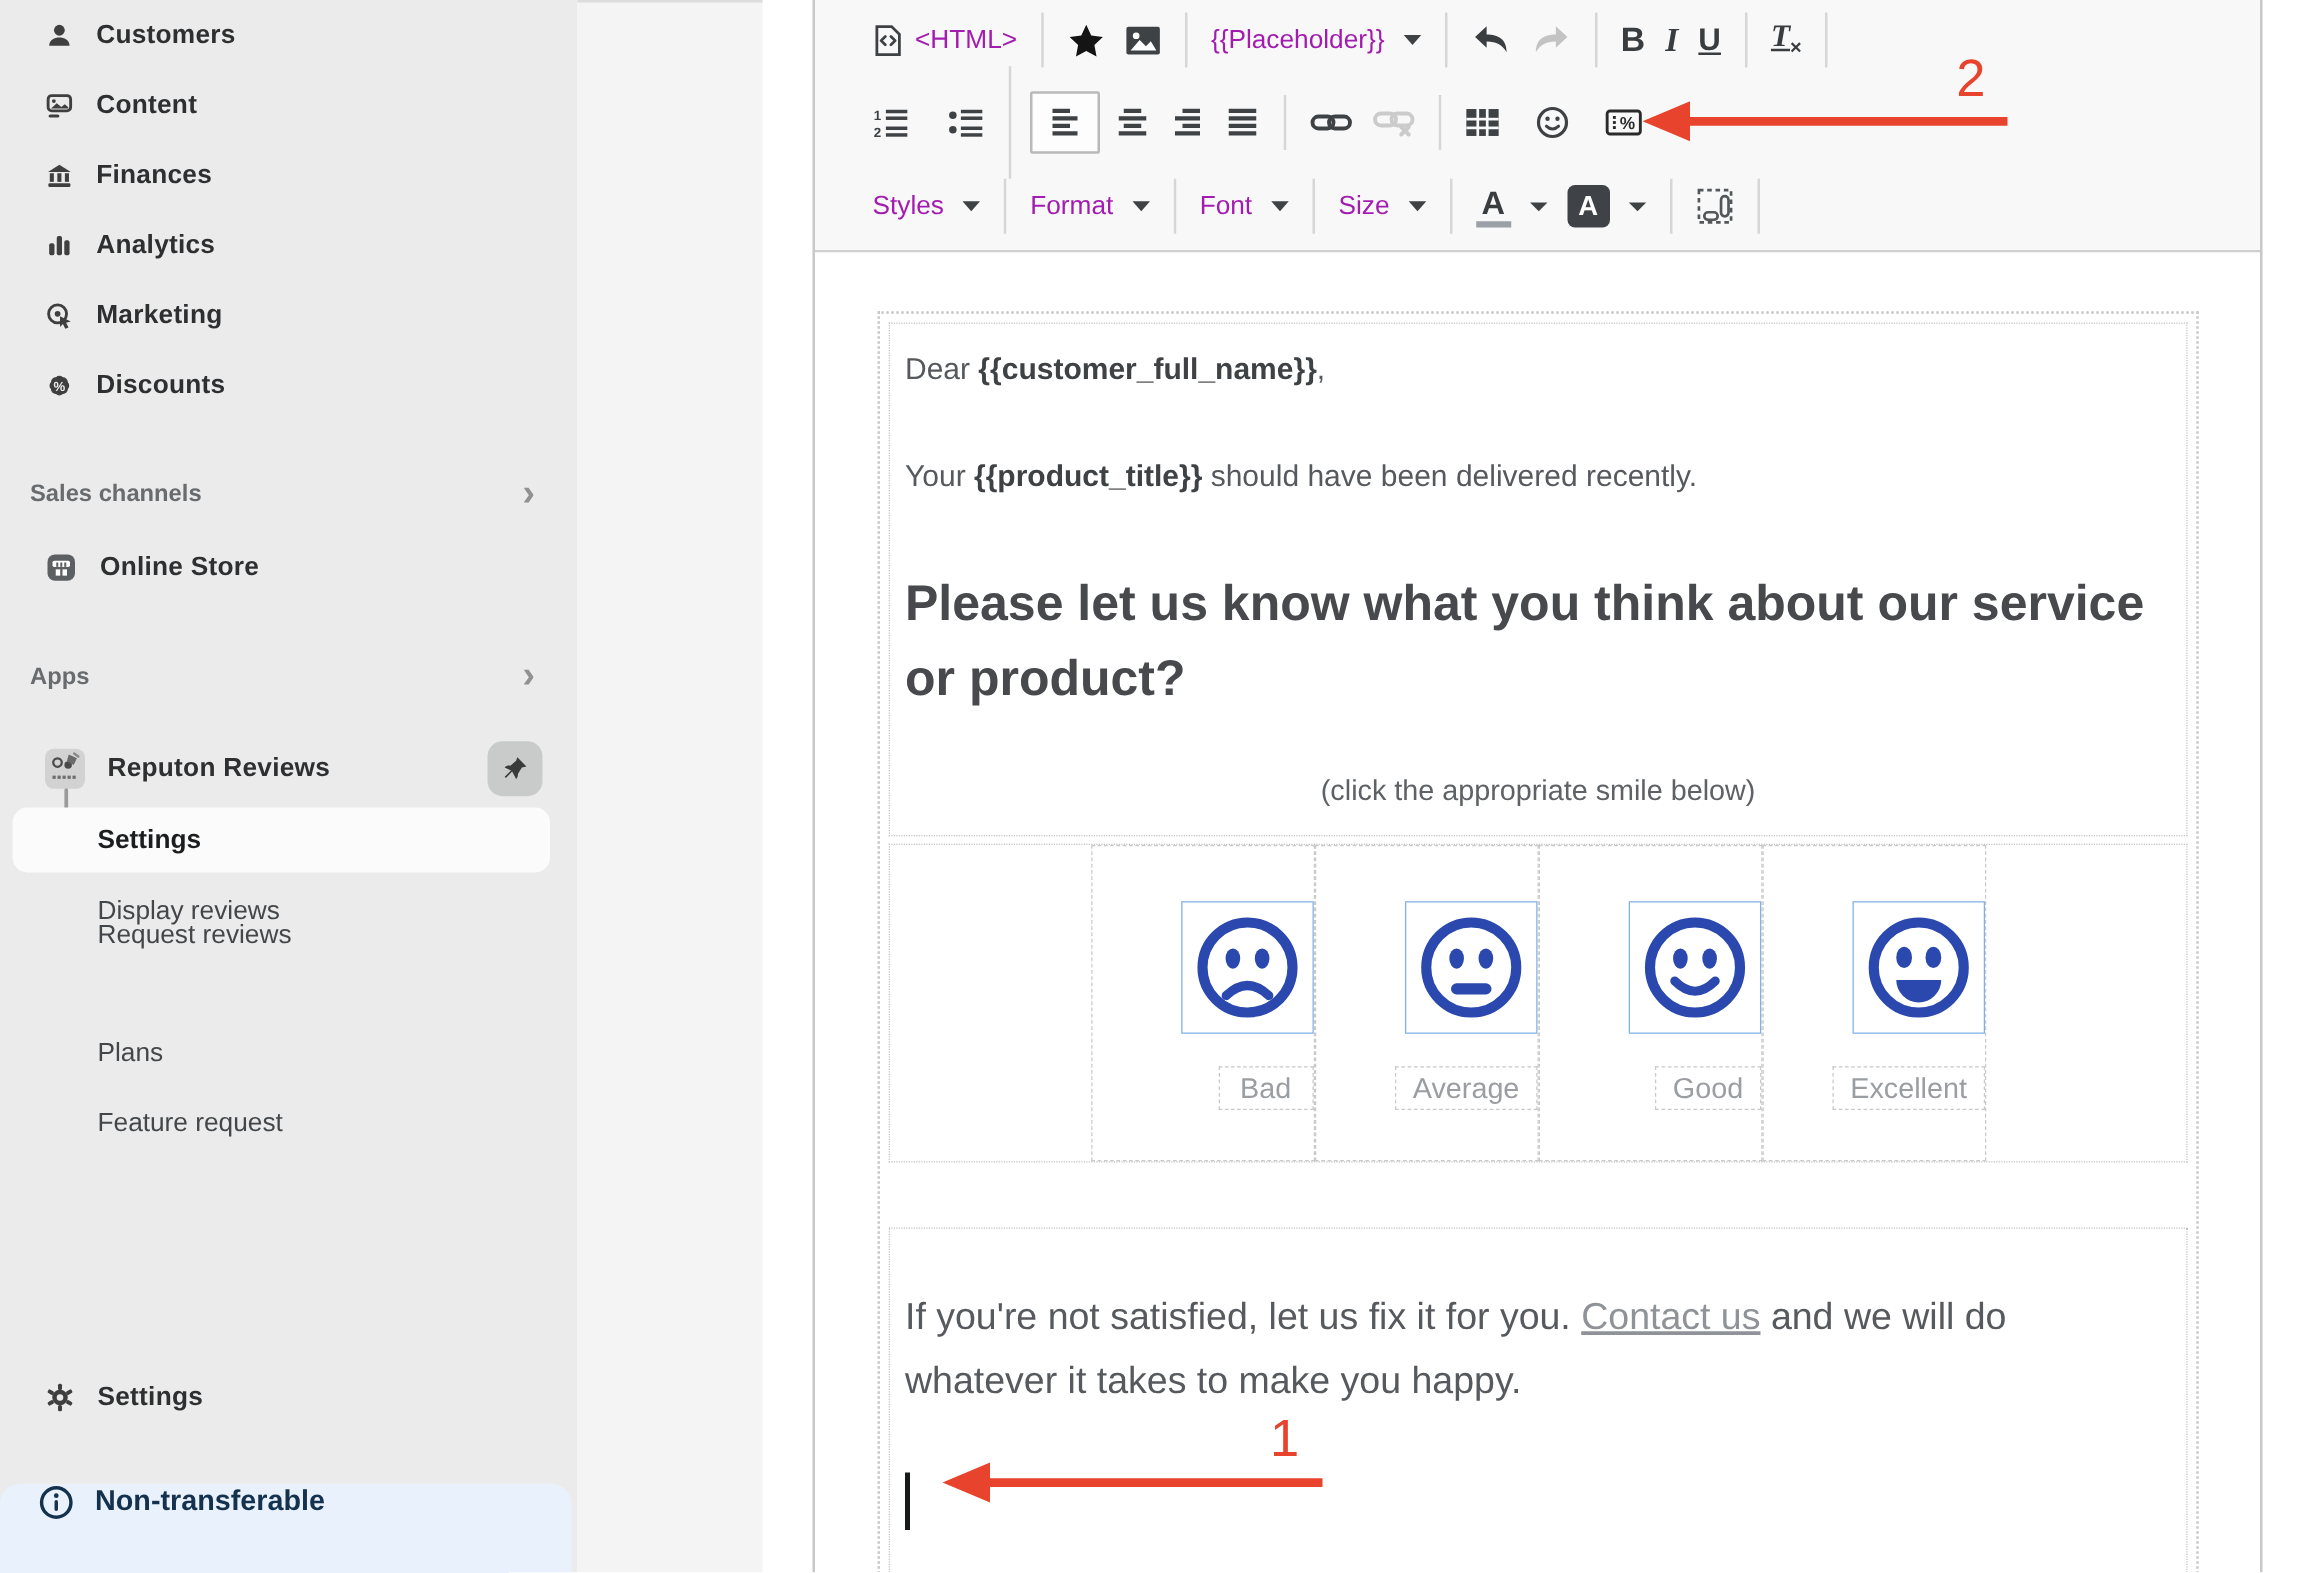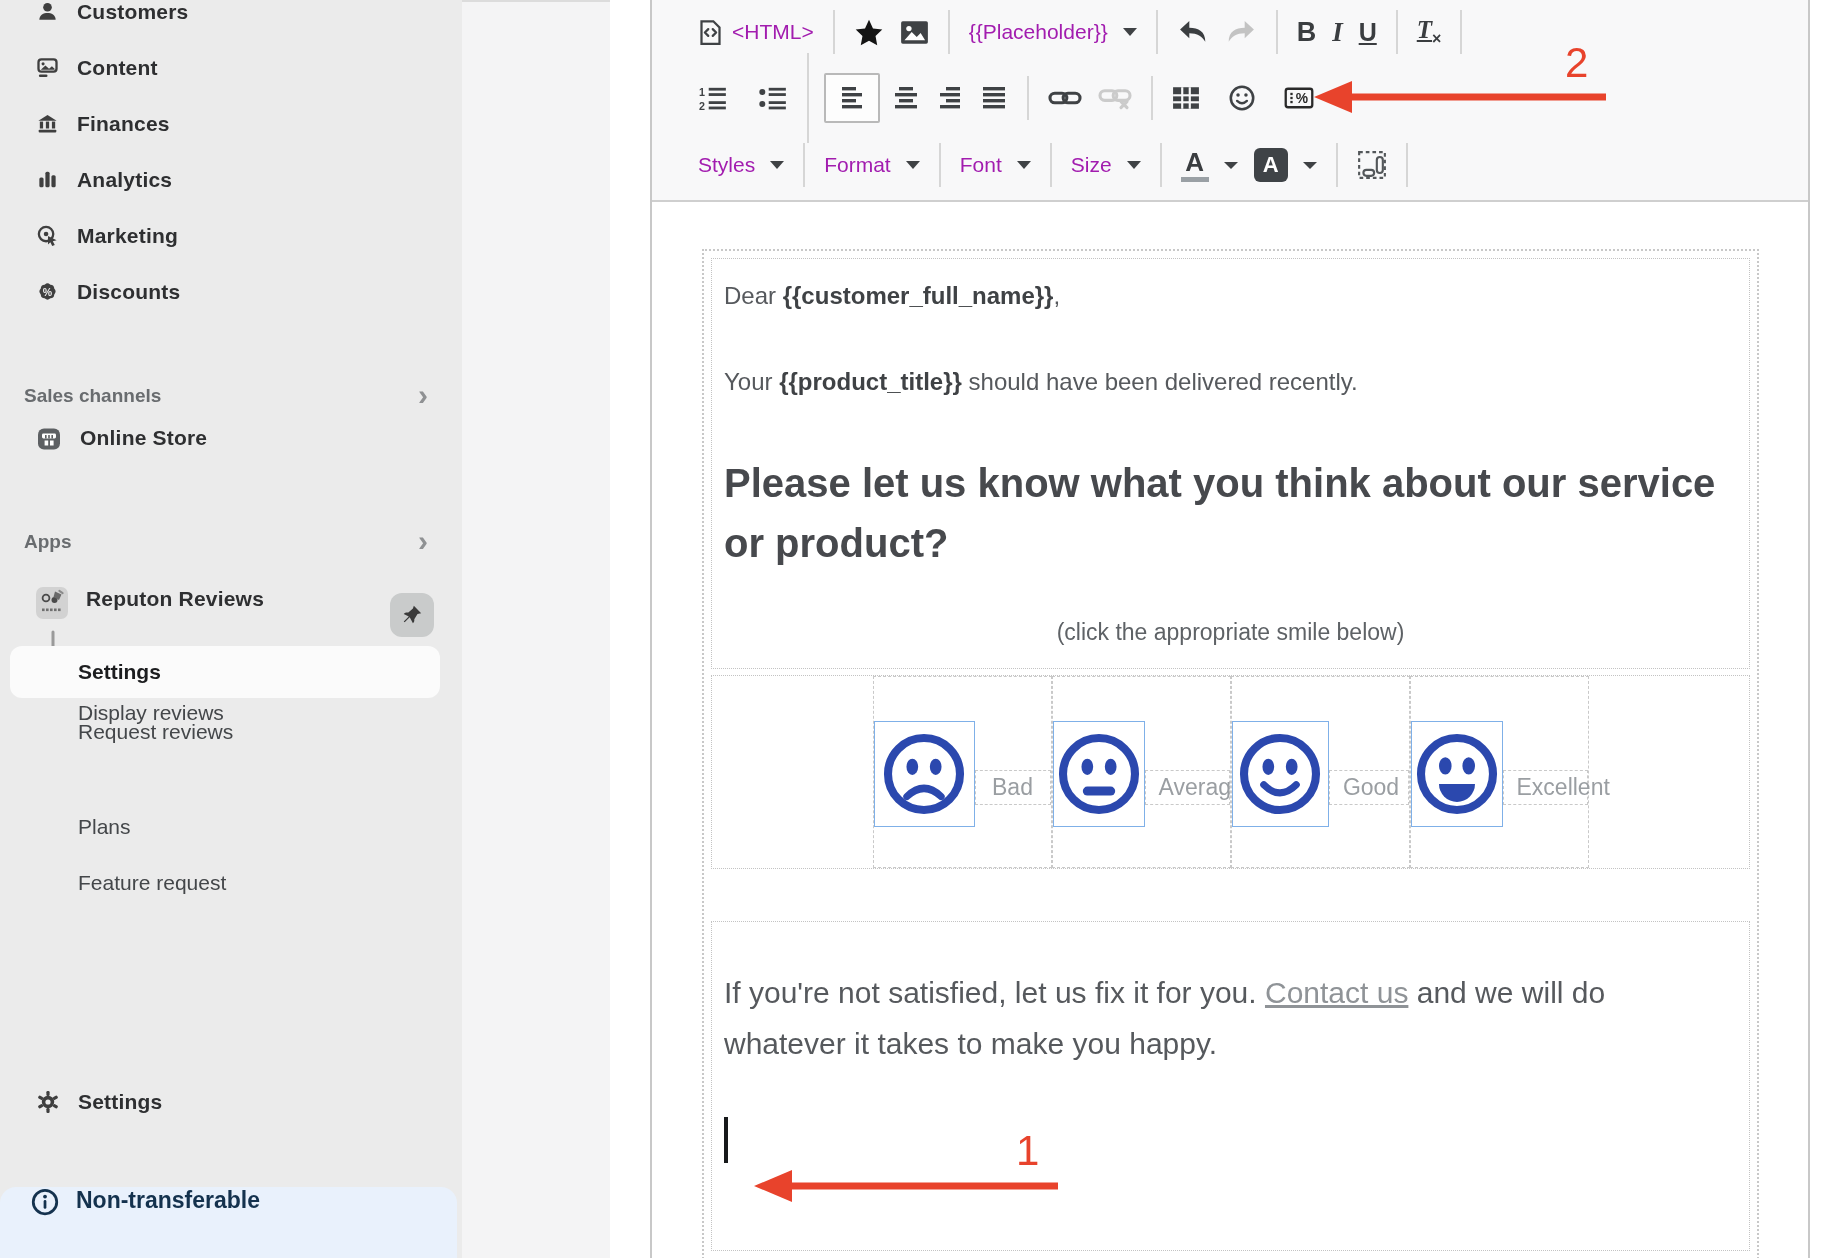--- a/index.html
+++ b/index.html
@@ -1,21 +1,21 @@
 <!DOCTYPE html>
 <html><head>
 <meta charset="utf-8">
 <style>
   html,body{margin:0;padding:0;background:#ffffff;font-family:"Liberation Sans",sans-serif;}
   #app{position:relative;width:1838px;height:1258px;overflow:hidden;background:#ffffff;}
 
   
   .sidebar{position:absolute;left:0;top:0;width:462px;height:1258px;background:#ebebeb;}
   .strip{position:absolute;left:462px;top:0;width:148px;height:1258px;background:#f4f4f5;border-top:2px solid #dcdcdc;box-sizing:border-box;}
-  .srow{position:absolute;left:0;right:0;height:56px;display:flex;align-items:flex-start;padding-left:36px;gap:18px;box-sizing:border-box;cursor:pointer;}
+  .srow{position:absolute;left:0;right:0;height:56px;display:flex;align-items:center;padding-left:36px;gap:18px;box-sizing:border-box;cursor:pointer;}
   .srow .lbl{font-size:21px;font-weight:600;color:#2e2f31;letter-spacing:.2px;}
   .subrow{padding-left:78px;}
   .subrow .slbl{font-size:21px;font-weight:400;color:#44474a;}
   .shead{position:absolute;left:0;right:0;height:40px;display:flex;align-items:center;padding-left:24px;box-sizing:border-box;}
   .shead .htxt{font-size:19px;font-weight:700;color:#696c6f;}
   .chev{position:absolute;right:34px;font-size:30px;color:#8f9193;font-weight:600;line-height:1;top:50%;transform:translateY(-54%);}
   .appicon{width:32px;height:32px;border-radius:7px;background:#d2d2d2;flex:0 0 auto;display:flex;align-items:center;justify-content:center;}
   .pinbtn{position:absolute;right:28px;top:593px;width:44px;height:44px;border-radius:12px;background:#c9cbcb;display:flex;align-items:center;justify-content:center;cursor:pointer;}
   .activerow{position:absolute;left:10px;right:22px;top:646px;height:52px;background:#fbfbfb;border-radius:12px;display:flex;align-items:center;padding-left:68px;box-sizing:border-box;cursor:pointer;}
   .activerow .lbl{font-size:21px;font-weight:700;color:#1c1d1f;}
@@ -49,21 +49,21 @@
   
   .content{position:absolute;top:202px;left:0;right:0;bottom:0;background:#fff;overflow:hidden;}
   .email{position:absolute;left:50px;top:47px;width:1057px;height:1030px;border:2px dotted #c8c8c8;padding:7px;box-sizing:border-box;}
   .block{border:1px dotted #c3c3c3;box-sizing:border-box;}
   .block1{padding:22px 12px 14px;}
   .eline{font-size:24px;color:#56595d;margin:0 0 56px;line-height:1.26;}
   .eline b{color:#3f4245;}
   .qhead{font-size:40px;font-weight:700;color:#47494d;line-height:1.5;margin:0 0 46px;max-width:1000px;}
   .hint{font-size:23px;color:#5e6266;text-align:center;margin:0 0 8px;}
   .block2{margin-top:6px;display:flex;justify-content:center;}
-  .cell{width:177px;border:1px dashed #c9c9c9;padding:44px 0 40px;display:flex;flex-direction:row;align-items:center;cursor:pointer;}
+  .cell{width:177px;border:1px dashed #c9c9c9;padding:44px 0 40px;display:flex;flex-direction:column;align-items:flex-end;cursor:pointer;}
   .imgbox{width:104px;height:104px;border:1px solid #7fb0e8;display:flex;align-items:center;justify-content:center;background:#fff;}
   .lblbox{margin-top:26px;border:1px dashed #c9c9c9;padding:3px 13px;font-size:23px;color:#9a9ea2;text-align:center;min-width:48px;}
   .block3{margin-top:52px;padding:46px 12px 40px;min-height:330px;}
   .eline2{font-size:30px;color:#56595d;line-height:1.67;margin:0;max-width:1010px;}
   .eline2 a{color:#8f9397;text-decoration:underline;cursor:pointer;}
   .caret{width:4px;height:46px;background:#17191b;margin-top:48px;}
 
   
   .ann-num{position:absolute;color:#e8432c;font-size:42px;font-weight:400;line-height:1;z-index:50;}
   .ann{position:absolute;z-index:50;}

